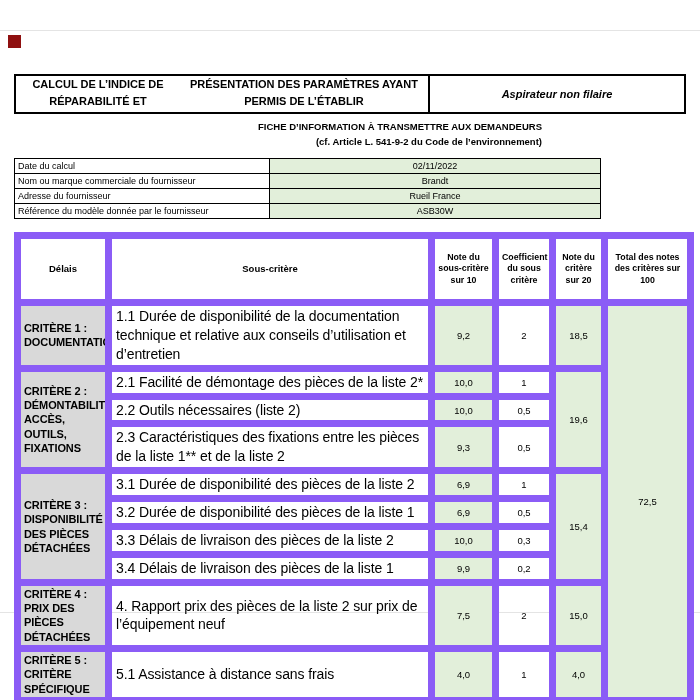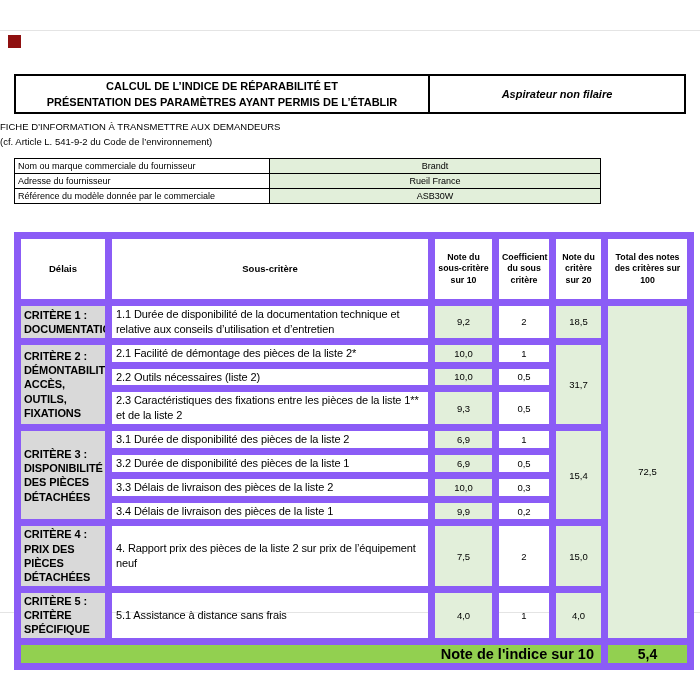--- a/index.html
+++ b/index.html
@@ -8,49 +8,49 @@
     font-family:"Liberation Sans", sans-serif; color:#000; overflow:hidden;
   }
   .hairline { position:absolute; left:0; width:700px; height:1px; background:#e4e4e4; }
   .hl-top { top:30px; }
   .hl-bottom { top:612px; }
   .red-square { position:absolute; left:8px; top:35px; width:13px; height:13px; background:var(--dark_red,#8f1010); }
 
   .header-row { position:absolute; top:74px; left:14px; width:672px; height:40px; display:flex; }
   .hdr-left {
     width:416px; box-sizing:border-box; border:2px solid #000;
-    display:flex; flex-direction:column; justify-content:center;
+    display:flex; justify-content:center;
     text-align:center; font-weight:bold; font-size:11px; line-height:1.5;
   }
   .hdr-right {
     flex:1; box-sizing:border-box; border:2px solid #000; border-left:none;
     display:flex; align-items:center; justify-content:center;
     font-weight:bold; font-style:italic; font-size:11px;
   }
 
-  .subtitle { position:absolute; top:121px; left:0; width:530px; text-align:left; font-weight:normal; }
+  .subtitle { position:absolute; top:121px; left:12px; width:530px; text-align:right; font-weight:bold; }
   .sub1 { font-size:9.5px; margin-bottom:4px; }
   .sub2 { font-size:9.5px; }
 
   table { border-collapse:collapse; table-layout:fixed; }
   .info-table { position:absolute; top:158px; left:14px; width:587px; }
   .info-table td { border:1px solid #000; height:14px; font-size:9px; padding:0 3px; overflow:hidden; white-space:nowrap; }
   .info-table td.lbl { width:248px; }
   .info-table td.val { background:var(--light_green,#e2efda); text-align:center; }
 
   .main-table { position:absolute; top:232px; left:14px; width:673px; border:2px solid #000; }
   .main-table th, .main-table td { border:7px solid #8b5cf6; padding:1px 3px; vertical-align:middle; overflow:hidden; }
   .main-table th { font-size:8.8px; font-weight:bold; text-align:center; line-height:1.3; }
   .main-table th.th-big { font-size:9.5px; }
   .hdr-tr { height:67px; }
   td.crit {
     background:var(--gray,#d9d9d9); font-weight:bold; font-size:11px;
     text-align:left; line-height:1.3; letter-spacing:-0.1px; padding-left:3px;
   }
-  td.sub { font-size:11px; letter-spacing:-0.1px; padding-left:4px; line-height:1.35; }
+  td.sub { font-size:14px; letter-spacing:-0.1px; padding-left:4px; line-height:1.35; }
   td.num { text-align:center; font-weight:normal; font-size:9.5px; }
   td.green { background:var(--light_green,#e2efda); }
   tr.h32 { height:32px; }
   tr.h22 { height:22px; }
   tr.final { height:24px; }
   tr.final td { background:var(--bright_green,#92d050); }
   td.final-label { text-align:right; font-weight:bold; font-size:14.5px; padding-right:7px;padding-left:40px; }
   td.final-value { text-align:center; font-weight:bold; font-size:14px; }
 
   .footnotes {
@@ -76,30 +76,34 @@
     <div class="hdr-right">Aspirateur non filaire</div>
   </div>
 
   <div class="subtitle">
     <div class="sub1">FICHE D’INFORMATION À TRANSMETTRE AUX DEMANDEURS</div>
     <div class="sub2">(cf. Article L. 541-9-2 du Code de l’environnement)</div>
   </div>
 
   <table class="info-table">
     <tbody>
+        <tr>
+      <td class="lbl">Date du calcul</td>
+      <td class="val">02/11/2022</td>
+    </tr>
     <tr>
       <td class="lbl">Nom ou marque commerciale du fournisseur</td>
       <td class="val">Brandt</td>
     </tr>
     <tr>
       <td class="lbl">Adresse du fournisseur</td>
       <td class="val">Rueil France</td>
     </tr>
     <tr>
-      <td class="lbl">Référence du modèle donnée par le commerciale</td>
+      <td class="lbl">Référence du modèle donnée par le fournisseur</td>
       <td class="val">ASB30W</td>
     </tr>
   </tbody>
     </table>
 
   <table class="main-table">
     <colgroup>
       <col style="width:91px">
         <col style="width:323px">
         <col style="width:64px">
@@ -124,21 +128,21 @@
       <td class="num">2</td>
       <td class="num green">18,5</td>
       <td class="num green" rowspan="10">72,5</td>
     </tr>
 
     <tr class="h22">
       <td class="crit" rowspan="3">CRITÈRE 2 : DÉMONTABILITÉ, ACCÈS, OUTILS, FIXATIONS</td>
       <td class="sub">2.1 Facilité de démontage des pièces de la liste 2*</td>
       <td class="num green">10,0</td>
       <td class="num">1</td>
-      <td class="num green" rowspan="3">31,7</td>
+      <td class="num green" rowspan="3">19,6</td>
     </tr>
     <tr class="h22">
       <td class="sub">2.2 Outils nécessaires (liste 2)</td>
       <td class="num green">10,0</td>
       <td class="num">0,5</td>
     </tr>
     <tr class="h22">
       <td class="sub">2.3 Caractéristiques des fixations entre les pièces de la liste 1** et de la liste 2</td>
       <td class="num green">9,3</td>
       <td class="num">0,5</td>

